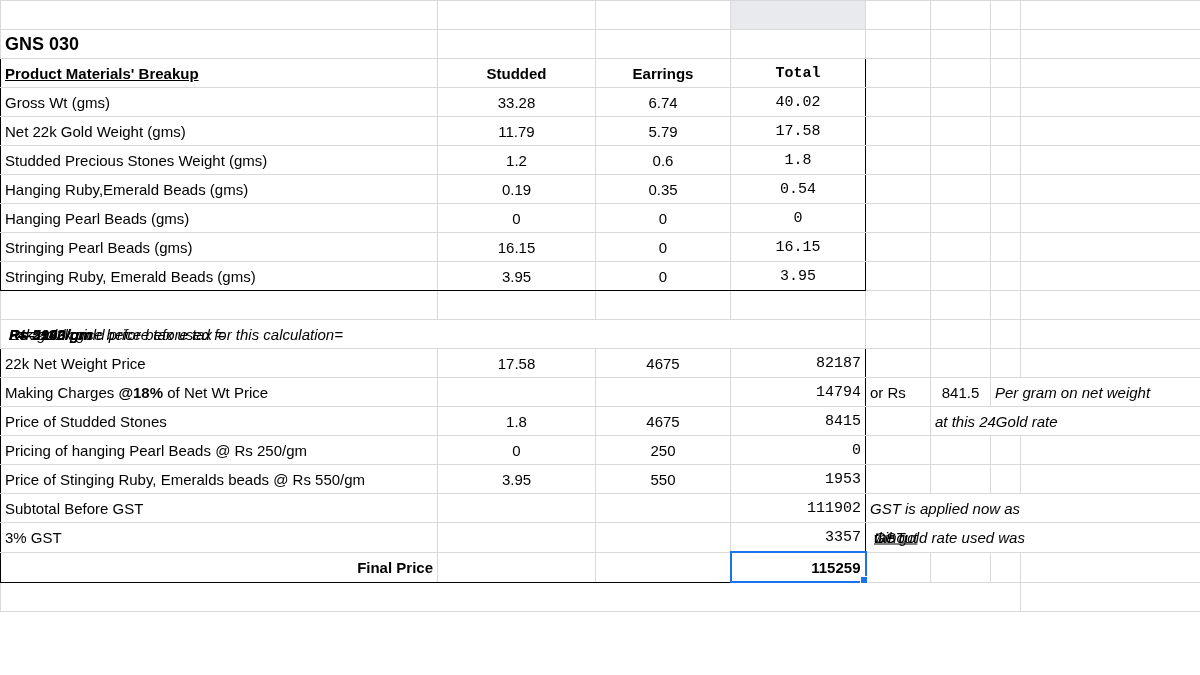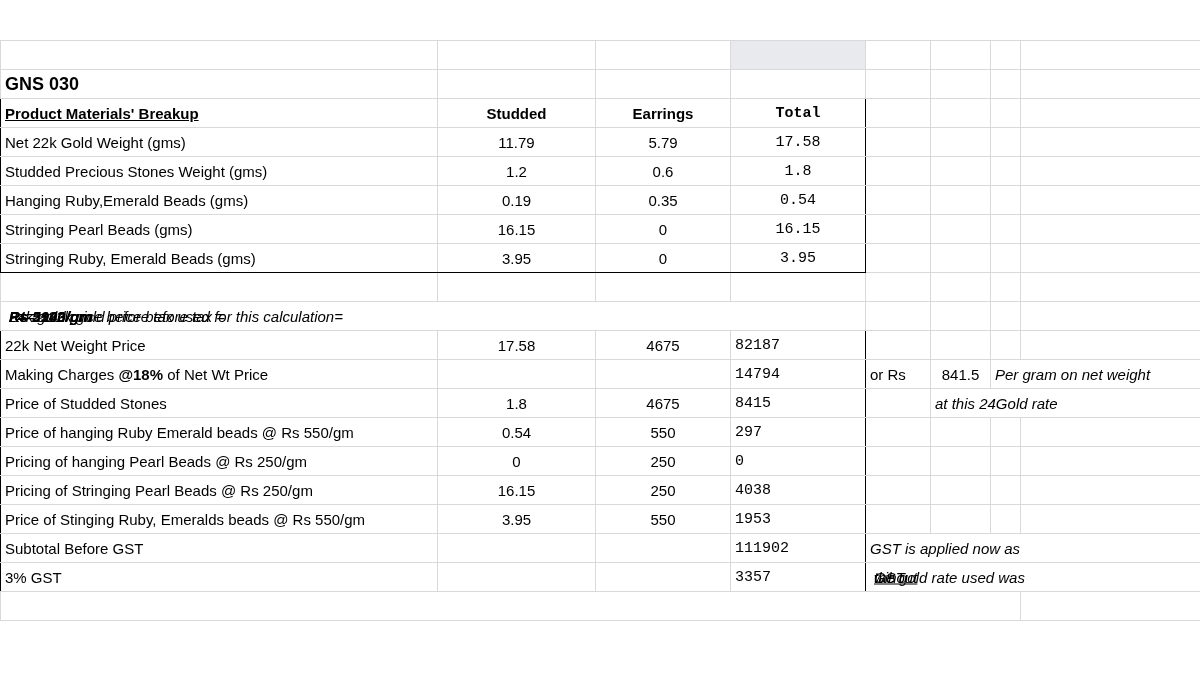--- a/index.html
+++ b/index.html
@@ -12,21 +12,20 @@
     height: 675px;
     font-family: "Liberation Sans", sans-serif;
     font-size: 15px;
     color: #000000;
     overflow: hidden;
   }
   .sheet {
     position: relative;
     width: 1200px;
     height: 495px;
-    margin-top: 40px;
   }
   table.grid {
     border-collapse: collapse;
     table-layout: fixed;
     width: 1200px;
   }
   table.grid td {
     border: 1px solid #d9d9d9;
     padding: 0 4px;
     height: 28px;
@@ -39,21 +38,21 @@
   col.c1 { width: 158px; }
   col.c2 { width: 135px; }
   col.c3 { width: 135px; }
   col.c4 { width: 65px; }
   col.c5 { width: 60px; }
   col.c6 { width: 30px; }
   col.c7 { width: 180px; }
 
   .b { font-weight: bold; }
   .ctr { text-align: center; }
-  .rgt { text-align: left; }
+  .rgt { text-align: right; }
   .lft { text-align: left; }
   .u { text-decoration: underline; }
 
   
   .bx-t { border-top: 1.6px solid #000 !important; }
   .bx-b { border-bottom: 1.6px solid #000 !important; }
   .bx-l { border-left: 1.6px solid #000 !important; border-radius: 9px; }
   .bx-r { border-right: 1.6px solid #000 !important; font-family: Liberation Mono, monospace; }
 
   .title-cell {
@@ -143,20 +142,30 @@
         <td class="b ctr bx-t">Studded</td>
         <td class="b ctr bx-t">Earrings</td>
         <td class="b ctr bx-t bx-r">Total</td>
         <td></td>
         <td></td>
         <td></td>
         <td></td>
       </tr>
 
       <tr>
+        <td class="lft bx-l">Gross Wt (gms)</td>
+        <td class="ctr">33.28</td>
+        <td class="ctr">6.74</td>
+        <td class="ctr bx-r">40.02</td>
+        <td></td>
+        <td></td>
+        <td></td>
+        <td></td>
+      </tr>
+      <tr>
         <td class="lft bx-l">Net 22k Gold Weight (gms)</td>
         <td class="ctr">11.79</td>
         <td class="ctr">5.79</td>
         <td class="ctr bx-r">17.58</td>
         <td></td>
         <td></td>
         <td></td>
         <td></td>
       </tr>
       <tr>
@@ -167,20 +176,30 @@
         <td></td>
         <td></td>
         <td></td>
         <td></td>
       </tr>
       <tr>
         <td class="lft bx-l">Hanging Ruby,Emerald Beads (gms)</td>
         <td class="ctr">0.19</td>
         <td class="ctr">0.35</td>
         <td class="ctr bx-r">0.54</td>
+        <td></td>
+        <td></td>
+        <td></td>
+        <td></td>
+      </tr>
+      <tr>
+        <td class="lft bx-l">Hanging Pearl Beads (gms)</td>
+        <td class="ctr">0</td>
+        <td class="ctr">0</td>
+        <td class="ctr bx-r">0</td>
         <td></td>
         <td></td>
         <td></td>
         <td></td>
       </tr>
       <tr>
         <td class="lft bx-l">Stringing Pearl Beads (gms)</td>
         <td class="ctr">16.15</td>
         <td class="ctr">0</td>
         <td class="ctr bx-r">16.15</td>
@@ -254,52 +273,32 @@
         <td class="lft bx-l">Price of Studded Stones</td>
         <td class="ctr">1.8</td>
         <td class="ctr">4675</td>
         <td class="rgt bx-r">8415</td>
         <td></td>
         <td class="overflow-text" colspan="3">
             <span>at this 24Gold rate</span>
           </td>
       </tr>
 
-      <tr>
-        <td class="lft bx-l">Price of hanging Ruby Emerald beads @ Rs 550/gm</td>
-        <td class="ctr">0.54</td>
-        <td class="ctr">550</td>
-        <td class="rgt bx-r">297</td>
-        <td></td>
-        <td></td>
-        <td></td>
-        <td></td>
-      </tr>
 
       <tr>
         <td class="lft bx-l">Pricing of hanging Pearl Beads @ Rs 250/gm</td>
         <td class="ctr">0</td>
         <td class="ctr">250</td>
         <td class="rgt bx-r">0</td>
         <td></td>
         <td></td>
         <td></td>
         <td></td>
       </tr>
 
-      <tr>
-        <td class="lft bx-l">Pricing of Stringing Pearl Beads @ Rs 250/gm</td>
-        <td class="ctr">16.15</td>
-        <td class="ctr">250</td>
-        <td class="rgt bx-r">4038</td>
-        <td></td>
-        <td></td>
-        <td></td>
-        <td></td>
-      </tr>
 
       <tr>
         <td class="lft bx-l">Price of Stinging Ruby, Emeralds beads @ Rs 550/gm</td>
         <td class="ctr">3.95</td>
         <td class="ctr">550</td>
         <td class="rgt bx-r">1953</td>
         <td></td>
         <td></td>
         <td></td>
         <td></td>
@@ -322,20 +321,30 @@
         <td class="rgt bx-r">3357</td>
         <td class="overflow-text" colspan="4">
             <span>
               <span>the gold rate used was </span>
               <span class="u">wihout</span>
               <span> GST</span>
             </span>
           </td>
       </tr>
 
+      <tr>
+        <td class="b rgt bx-l bx-b">Final Price</td>
+        <td class="bx-b"></td>
+        <td class="bx-b"></td>
+        <td class="final-price-cell">115259</td>
+        <td></td>
+        <td></td>
+        <td></td>
+        <td></td>
+      </tr>
 
       <tr class="note-row">
         <td class="note-text lft overflow-text" colspan="7"></td>
         <td></td>
       </tr>
 
     </tbody>
   </table>
 </div>
 

